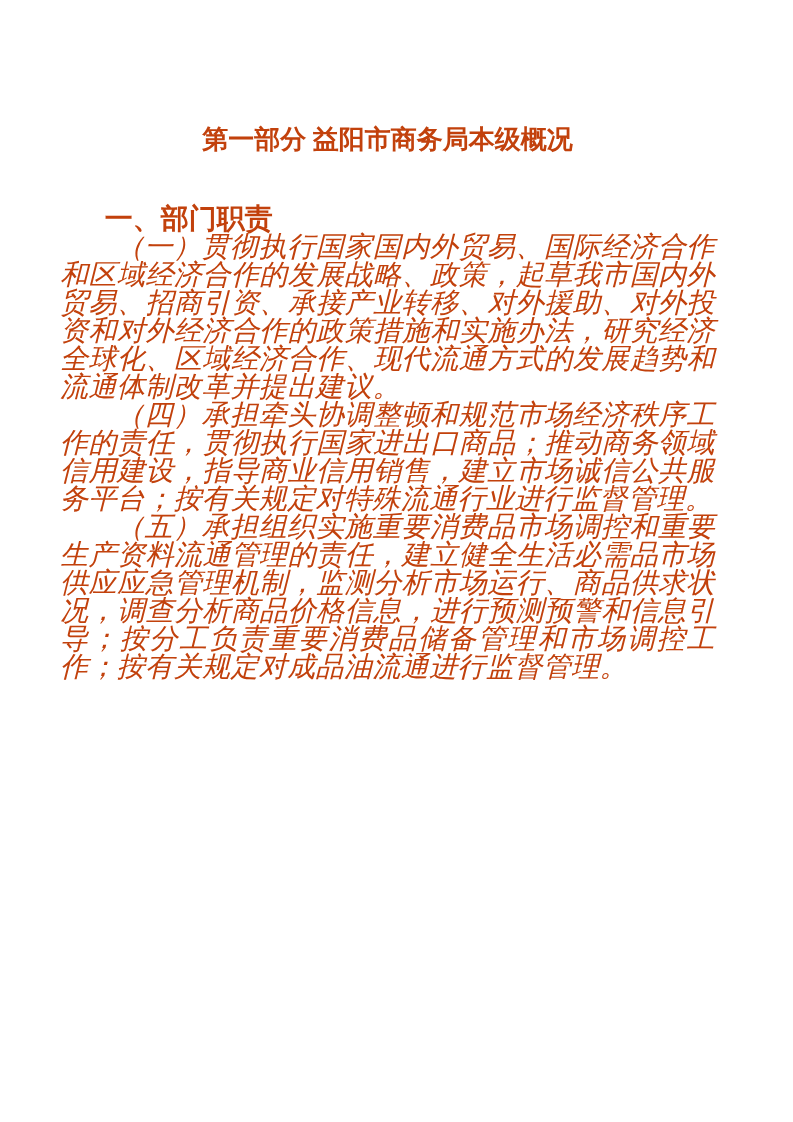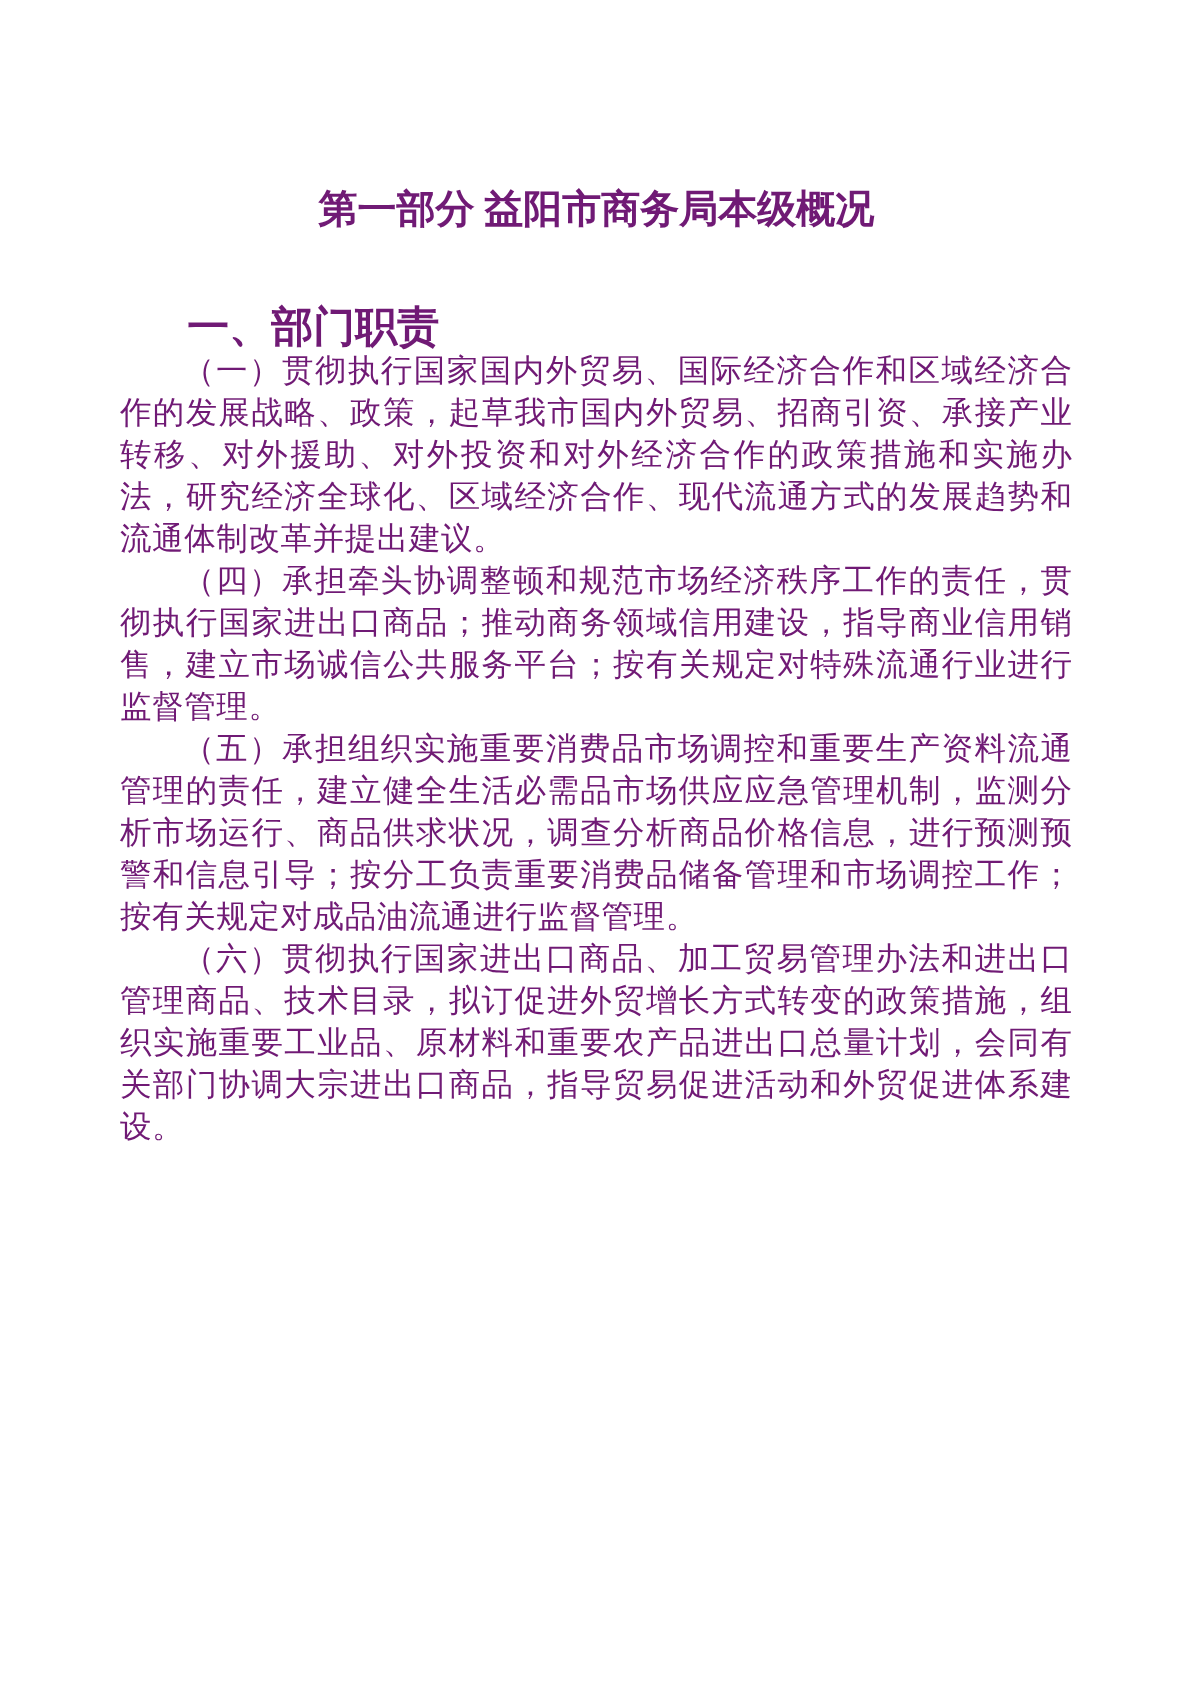--- a/index.html
+++ b/index.html
@@ -9,62 +9,62 @@
   body {
     width: 793px;
     height: 1122px;
     background: #ffffff;
     overflow: hidden;
   }
   .page {
     box-sizing: border-box;
     width: 793px;
     height: 1122px;
-    padding: 125px 78px 0 80px;
+    padding: 125px 78px 0 60px;
     background: #ffffff;
-    color: #701a75;
+    color: #c2410c;
     font-family: "Liberation Serif", "DejaVu Serif", serif;
   }
   .doc-title {
     margin: 0;
     font-size: 26px;
     line-height: 30px;
     font-weight: bold;
     text-align: center;
     white-space: nowrap;
   }
   .section-heading {
     margin: 50px 0 0 0;
     font-size: 28px;
     line-height: 28px;
     font-weight: bold;
     text-indent: 1.6em;
     font-family: Liberation Serif, serif;
   }
   .body-para {
     margin: 0;
-    font-size: 21px;
+    font-size: 28px;
     line-height: 28px;
     letter-spacing: 0.4px;
     text-align: justify;
     text-indent: 2em;
+    font-style: italic;
   }
 </style>
 </head>
 <body>
 
 <div class="page">
   <h1 class="doc-title">第一部分 益阳市商务局本级概况</h1>
 
   <div class="section">
     <h2 class="section-heading">一、部门职责</h2>
 
     <p class="body-para">（一）贯彻执行国家国内外贸易、国际经济合作和区域经济合作的发展战略、政策，起草我市国内外贸易、招商引资、承接产业转移、对外援助、对外投资和对外经济合作的政策措施和实施办法，研究经济全球化、区域经济合作、现代流通方式的发展趋势和流通体制改革并提出建议。</p>
 
 
 
     <p class="body-para">（四）承担牵头协调整顿和规范市场经济秩序工作的责任，贯彻执行国家进出口商品；推动商务领域信用建设，指导商业信用销售，建立市场诚信公共服务平台；按有关规定对特殊流通行业进行监督管理。</p>
 
     <p class="body-para">（五）承担组织实施重要消费品市场调控和重要生产资料流通管理的责任，建立健全生活必需品市场供应应急管理机制，监测分析市场运行、商品供求状况，调查分析商品价格信息，进行预测预警和信息引导；按分工负责重要消费品储备管理和市场调控工作；按有关规定对成品油流通进行监督管理。</p>
 
-    <p class="body-para">（六）贯彻执行国家进出口商品、加工贸易管理办法和进出口管理商品、技术目录，拟订促进外贸增长方式转变的政策措施，组织实施重要工业品、原材料和重要农产品进出口总量计划，会同有关部门协调大宗进出口商品，指导贸易促进活动和外贸促进体系建设。</p>
   </div>
 </div>
 
 </body></html>

